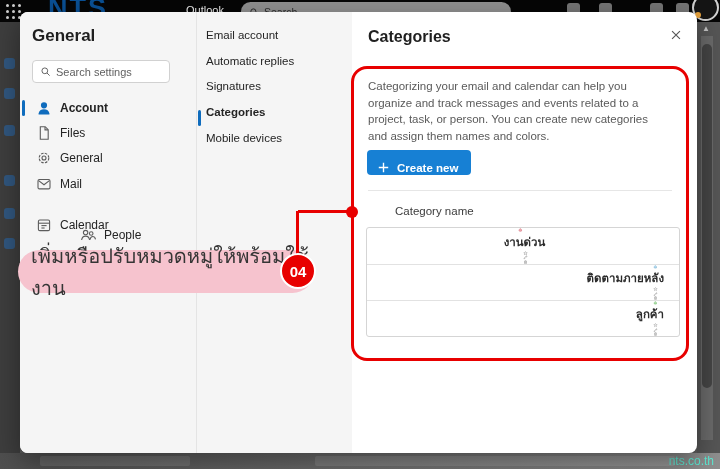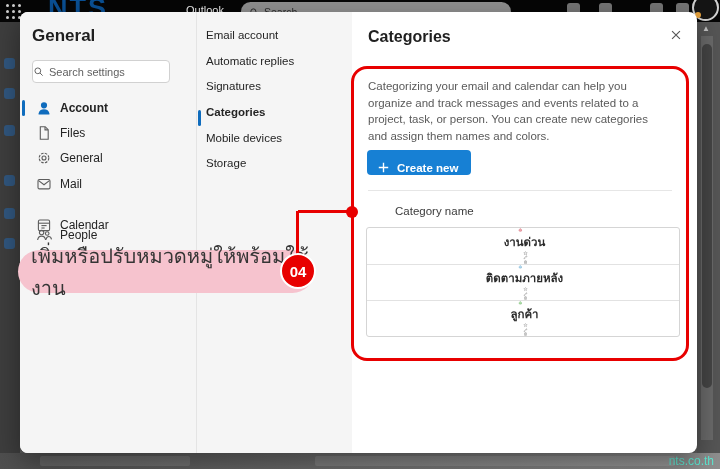--- a/index.html
+++ b/index.html
@@ -37,21 +37,21 @@
   
   .dialog { left:20px; top:12px; width:677px; height:441px; background:#ffffff;
             border-radius:8px; box-shadow:0 10px 28px rgba(0,0,0,.4); }
   .sidebar { left:20px; top:12px; width:176px; height:441px; background:#f5f5f5;
              border-radius:8px 0 0 8px; }
   .col2 { left:196px; top:12px; width:156px; height:441px; background:#f5f5f5;
           border-left:1px solid #e4e4e4; }
   .dlg-title { left:32px; top:26px; font-size:17px; font-weight:bold; color:#1f1f1f; }
   .searchbox { left:32px; top:60px; width:138px; height:23px; background:#fff;
                border:1px solid #d1d1d1; border-radius:4px; display:flex; align-items:center;
-               gap:5px; }
+               padding-left:7px; gap:5px; }
   .searchbox input { border:none; outline:none; background:transparent; width:105px;
                      font-size:11px; color:#333; font-family:"Liberation Sans",sans-serif; }
   .searchbox input::placeholder { color:#616161; }
 
   .nav-row { left:20px; width:174px; height:25px; display:flex; align-items:center; cursor:pointer; }
   .nav-bar { position:absolute; left:2px; top:4.5px; width:3px; height:16px;
              border-radius:2px; background:#0f6cbd; }
   .nav-ic { margin-left:16px; width:16px; height:16px; }
   .nav-lb { margin-left:8px; font-size:12px; color:#242424; }
   .nav-row.sel .nav-lb { font-weight:bold; }
@@ -69,21 +69,21 @@
   .p-desc { left:368px; top:78px; width:300px; font-size:11.5px; line-height:16.5px; color:#5a5a5a; }
   .createbtn { left:367px; top:150px; height:25px; padding:10px 13px 0 10px; background:#1780d4;
                border:none; border-radius:4px; display:flex; align-items:center; gap:7px;
                color:#fff; font-size:11.5px; font-weight:bold; cursor:pointer;
                font-family:"Liberation Sans",sans-serif; }
   .p-div { left:368px; top:190px; width:304px; height:1px; background:#e6e6e6; }
   .tbl-hdr { left:395px; top:205px; font-size:11.5px; color:#3c3c3c; }
   .cat-table { left:366px; top:227px; width:314px; border:1px solid #d5d5d5; border-radius:3px;
                background:#fff; }
   .cat-row { height:36px; display:flex; align-items:center; padding:0 15px 0 10px;flex-direction:column; }
-  .cat-row + .cat-row { border-top:1px solid #e2e2e2; }
+  .cat-row + .cat-row { border-top:1px solid #e2e2e2;align-items:flex-end; }
   .cat-name { margin-left:8px; font-size:11.5px; font-weight:bold; color:#2b2b2b; flex:1; }
   .row-ic { width:17px; height:17px; margin-left:9px; cursor:pointer; }
 
   
   .red-rect { left:351px; top:66px; width:338px; height:295px; border:3px solid #e80000;
               border-radius:16px; pointer-events:none; }
   .conn-h { left:298px; top:210px; width:54px; height:3px; background:#e80000; }
   .conn-v { left:296px; top:211px; width:3px; height:46px; background:#e80000; }
   .conn-dot { left:346px; top:206px; width:12px; height:12px; border-radius:50%; background:#e80000; }
   .pill { left:18px; top:250px; width:296px; height:43px; border-radius:21.5px; background:#f6c3ce;
@@ -191,21 +191,21 @@
   </div>
   <div class="abs nav-row" style="top:212px;">
     <svg class="nav-ic" viewBox="0 0 16 16">
       <rect x="2.4" y="3" width="11.2" height="10.6" rx="1.4" fill="none" stroke="#5c5c5c" stroke-width="1.1"></rect>
       <line x1="2.4" y1="6.2" x2="13.6" y2="6.2" stroke="#5c5c5c" stroke-width="1.1"></line>
       <line x1="5.4" y1="8.6" x2="10.6" y2="8.6" stroke="#5c5c5c" stroke-width="1.1"></line>
       <line x1="5.4" y1="11" x2="8.6" y2="11" stroke="#5c5c5c" stroke-width="1.1"></line>
     </svg>
     <span class="nav-lb">Calendar</span>
   </div>
-  <div class="abs nav-row" style="top:222px;">
+  <div class="abs nav-row" style="top:222px;padding-left:44px;">
     <svg class="nav-ic" viewBox="0 0 16 16">
       <circle cx="5.6" cy="5.6" r="2.2" fill="none" stroke="#5c5c5c" stroke-width="1.1"></circle>
       <circle cx="11.2" cy="6.5" r="1.8" fill="none" stroke="#5c5c5c" stroke-width="1.1"></circle>
       <path d="M1.6 13c.4-2.5 2-3.9 4-3.9s3.6 1.4 4 3.9" fill="none" stroke="#5c5c5c" stroke-width="1.1"></path>
       <path d="M10 12.6c.3-1.9 1.3-3.1 2.8-3.1 1.3 0 2.3 1 2.7 2.9" fill="none" stroke="#5c5c5c" stroke-width="1.1"></path>
     </svg>
     <span class="nav-lb">People</span>
   </div>
 
   <div class="abs sec-row" style="top:29px;">
@@ -216,23 +216,20 @@
   </div>
   <div class="abs sec-row" style="top:80px;">
     <span class="sec-lb">Signatures</span>
   </div>
   <div class="abs sec-row sel" style="top:106px;">
     <span class="sec-bar"></span>
     <span class="sec-lb">Categories</span>
   </div>
   <div class="abs sec-row" style="top:132px;">
     <span class="sec-lb">Mobile devices</span>
-  </div>
-  <div class="abs sec-row" style="top:157px;">
-    <span class="sec-lb">Storage</span>
   </div>
 
   <div class="abs p-title">Categories</div>
   <div class="abs closebtn">
     <svg width="14" height="14" viewBox="0 0 16 16">
       <path d="M3.5 3.5l9 9M12.5 3.5l-9 9" stroke="#575757" stroke-width="1.3"></path>
     </svg>
   </div>
 
   <div class="abs p-desc">Categorizing your email and calendar can help you organize and track messages and events related to a project, task, or person. You can create new categories and assign them names and colors.</div>

